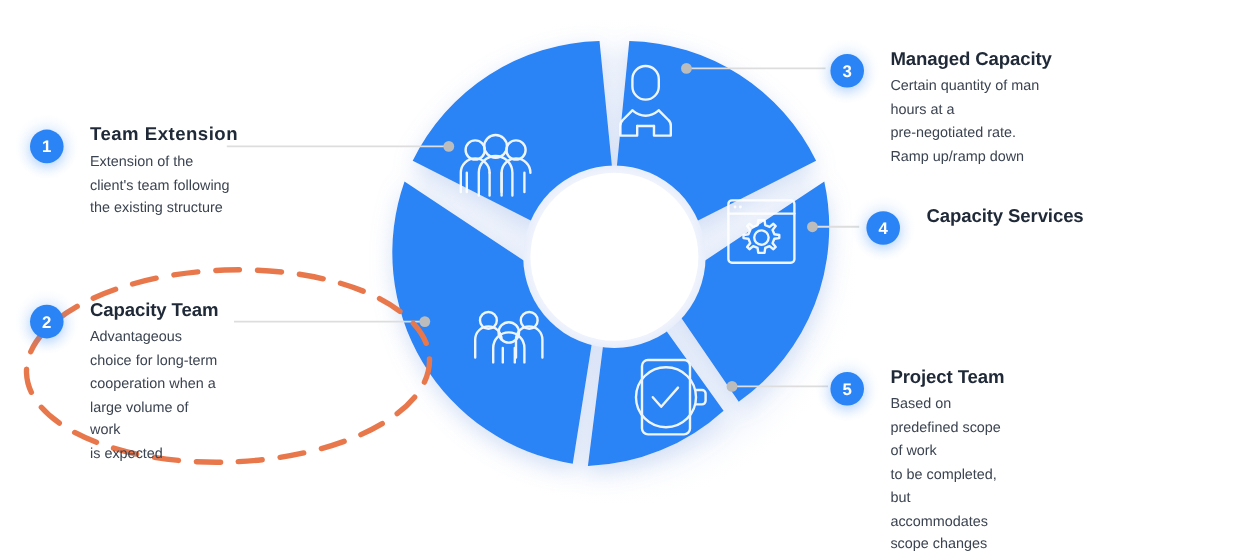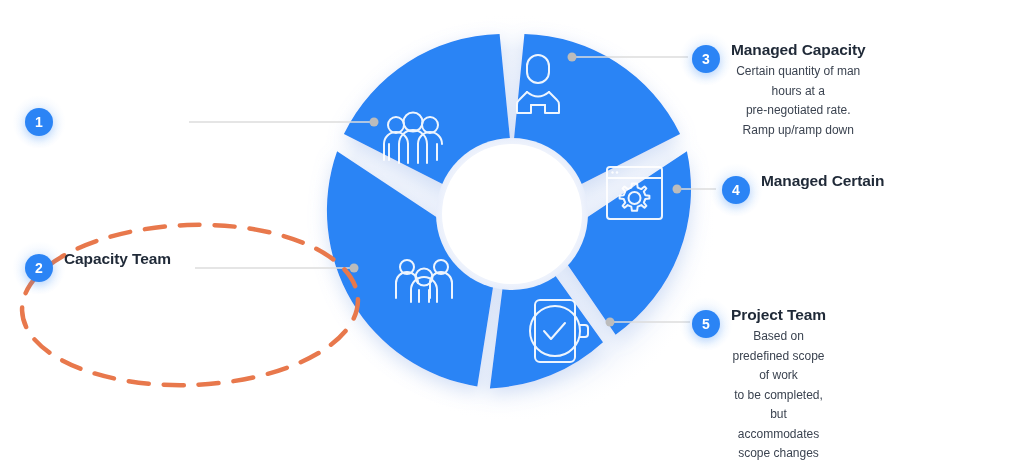--- a/index.html
+++ b/index.html
@@ -47,23 +47,22 @@
     font-size: 14px;
     font-weight: bold;
     line-height: 28px;
     text-align: center;
     box-shadow: 0 3px 10px rgba(43,132,245,0.30);
     left: 0;
     top: 0;
   }
   .callout .body {
     position: absolute;
-    left: 39px;
+    left: 50px;
     top: -4px;
-    text-align: center;
   }
   .callout .c-title {
     font-size: 15.5px;
     font-weight: bold;
     color: #1f2937;
     letter-spacing: -0.1px;
     margin: 0 0 3px 0;
     white-space: nowrap;
   }
   .callout .c-desc {
@@ -221,46 +220,52 @@
       <circle cx="610" cy="322" r="4.5"></circle>
     </g>
 
     <ellipse cx="190" cy="305" rx="168" ry="80" fill="none" stroke="#e8784c" stroke-width="4.5" stroke-dasharray="20 15" stroke-linecap="round" transform="rotate(-2 190 305)"></ellipse>
   </svg>
 
   <div class="callout" id="callout-1">
     <div class="badge-glow"></div>
     <div class="badge">1</div>
     <div class="body">
+      <p class="c-title">Team Extension</p>
+      <p class="c-desc">Extension of the client's team following
+the existing structure</p>
     </div>
   </div>
 
   <div class="callout" id="callout-2">
     <div class="badge-glow"></div>
     <div class="badge">2</div>
     <div class="body">
       <p class="c-title">Capacity Team</p>
+      <p class="c-desc">Advantageous choice for long-term
+cooperation when a large volume of work
+is expected</p>
     </div>
   </div>
 
   <div class="callout" id="callout-3">
     <div class="badge-glow"></div>
     <div class="badge">3</div>
     <div class="body">
       <p class="c-title">Managed Capacity</p>
       <p class="c-desc">Certain quantity of man hours at a
 pre-negotiated rate. Ramp up/ramp down</p>
     </div>
   </div>
 
   <div class="callout" id="callout-4">
     <div class="badge-glow"></div>
     <div class="badge">4</div>
     <div class="body">
-      <p class="c-title">Managed Certain</p>
+      <p class="c-title">Capacity Services</p>
     </div>
   </div>
 
   <div class="callout" id="callout-5">
     <div class="badge-glow"></div>
     <div class="badge">5</div>
     <div class="body">
       <p class="c-title">Project Team</p>
       <p class="c-desc">Based on predefined scope of work
 to be completed, but

